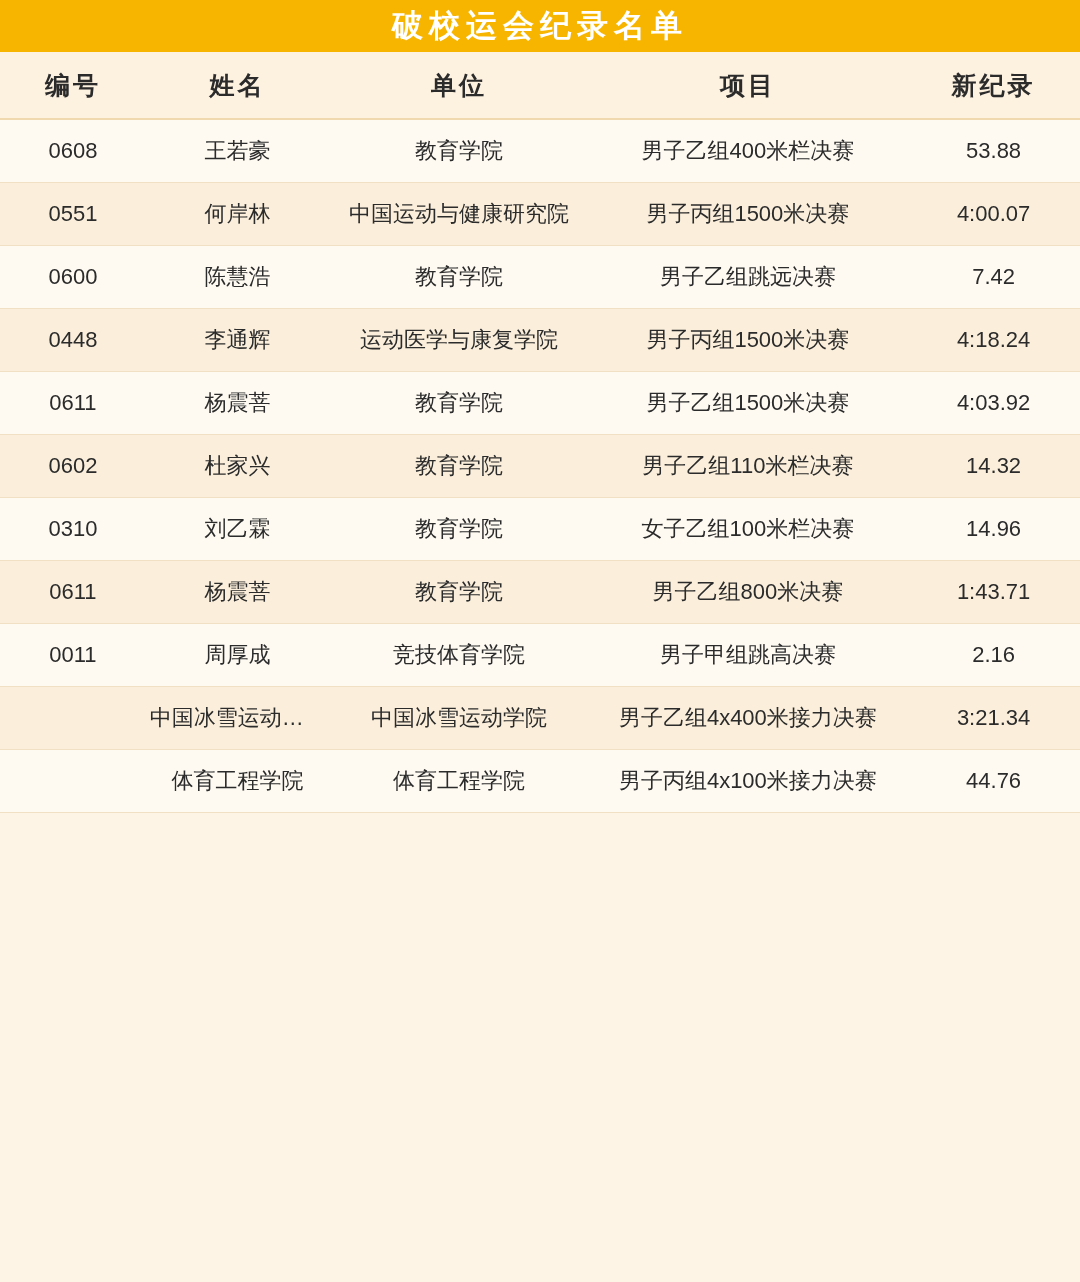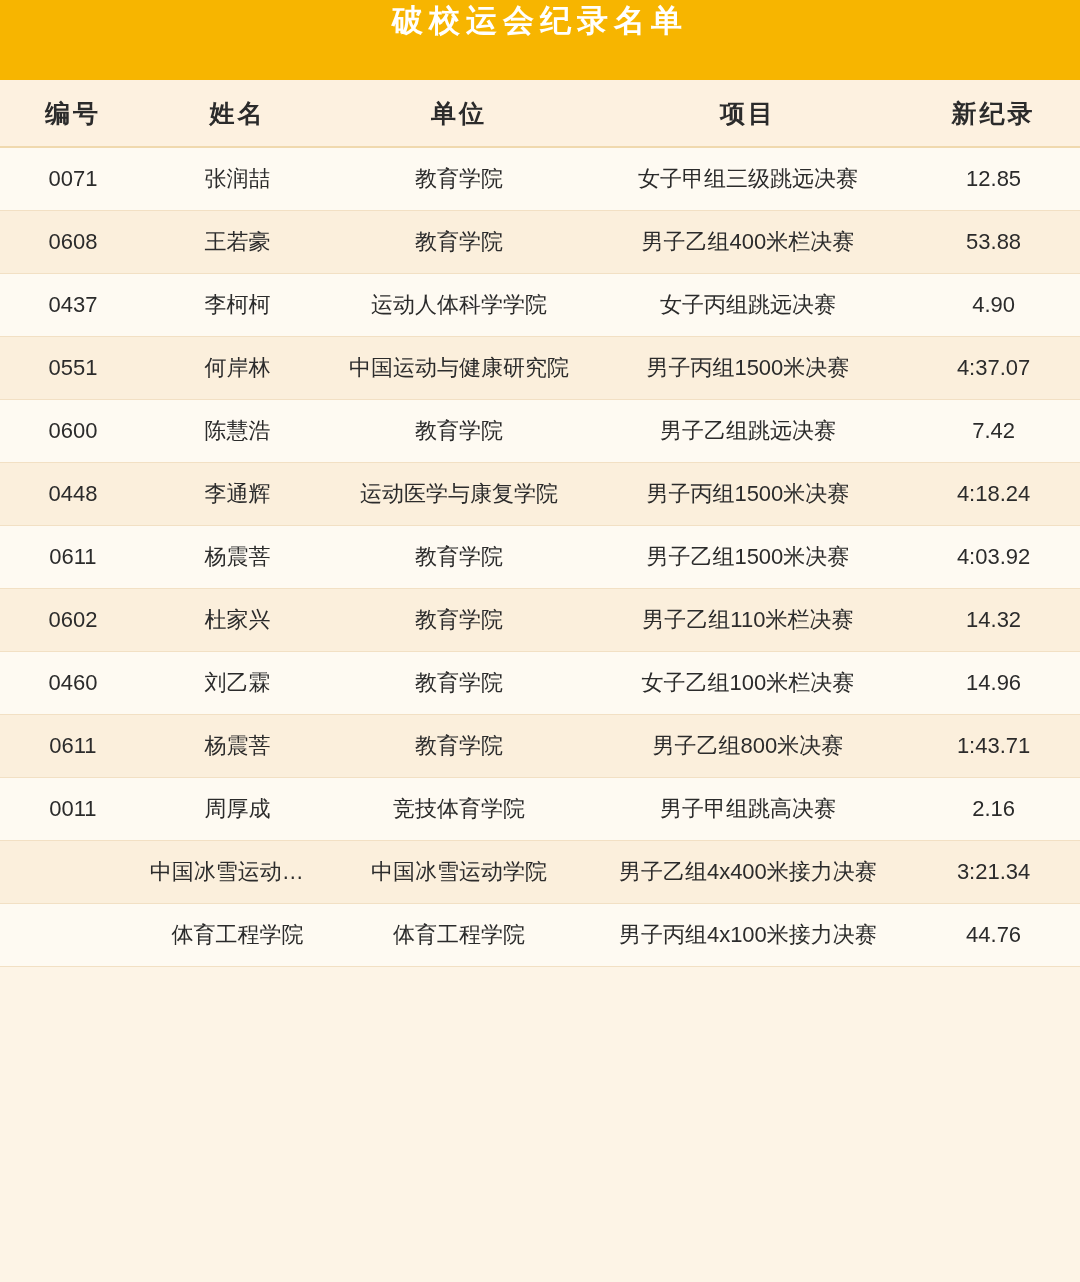--- a/index.html
+++ b/index.html
@@ -13,24 +13,24 @@
     font-family: "Liberation Sans", "DejaVu Sans", sans-serif;
     overflow: hidden;
   }
   .sheet {
     width: 1080px;
     height: 1282px;
     background: #FDF4E6;
     position: relative;
   }
   .title-bar {
-    height: 80px;
+    height: 52px;
     background: #F7B500;
     display: flex;
-    align-items: flex-start;
+    align-items: center;
     justify-content: center;
   }
   .title-text {
     color: #ffffff;
     font-size: 31px;
     font-weight: bold;
     letter-spacing: 6px;
   }
   table {
     width: 100%;
@@ -90,46 +90,32 @@
       <tr>
         <th>编号</th>
         <th>姓名</th>
         <th>单位</th>
         <th>项目</th>
         <th>新纪录</th>
       </tr>
     </thead>
     <tbody id="table-body">
         <tr>
-          <td>0071</td>
-          <td>张润喆</td>
-          <td>教育学院</td>
-          <td>女子甲组三级跳远决赛</td>
-          <td>12.85</td>
-        </tr>
-        <tr>
           <td>0608</td>
           <td>王若豪</td>
           <td>教育学院</td>
           <td>男子乙组400米栏决赛</td>
           <td>53.88</td>
         </tr>
         <tr>
-          <td>0437</td>
-          <td>李柯柯</td>
-          <td>运动人体科学学院</td>
-          <td>女子丙组跳远决赛</td>
-          <td>4.90</td>
-        </tr>
-        <tr>
           <td>0551</td>
           <td>何岸林</td>
           <td>中国运动与健康研究院</td>
           <td>男子丙组1500米决赛</td>
-          <td>4:37.07</td>
+          <td>4:00.07</td>
         </tr>
         <tr>
           <td>0600</td>
           <td>陈慧浩</td>
           <td>教育学院</td>
           <td>男子乙组跳远决赛</td>
           <td>7.42</td>
         </tr>
         <tr>
           <td>0448</td>
@@ -146,21 +132,21 @@
           <td>4:03.92</td>
         </tr>
         <tr>
           <td>0602</td>
           <td>杜家兴</td>
           <td>教育学院</td>
           <td>男子乙组110米栏决赛</td>
           <td>14.32</td>
         </tr>
         <tr>
-          <td>0460</td>
+          <td>0310</td>
           <td>刘乙霖</td>
           <td>教育学院</td>
           <td>女子乙组100米栏决赛</td>
           <td>14.96</td>
         </tr>
         <tr>
           <td>0611</td>
           <td>杨震菩</td>
           <td>教育学院</td>
           <td>男子乙组800米决赛</td>

